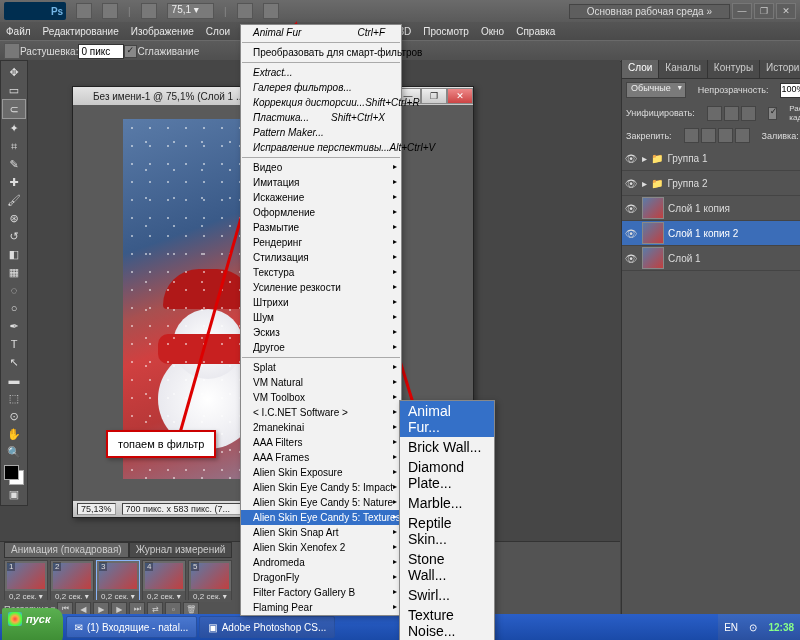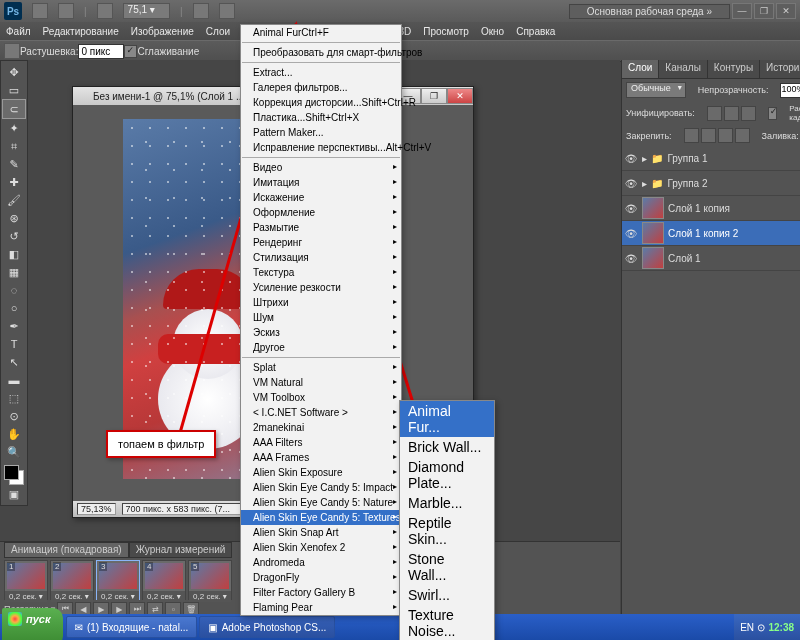--- a/index.html
+++ b/index.html
@@ -1,18 +1,18 @@
 <!DOCTYPE html>
 <html><head>
 <meta charset="utf-8">
 <style>
 html,body{margin:0;padding:0;width:800px;height:640px;overflow:hidden;font-family:Tahoma,Arial,sans-serif;font-size:10px;background:#4a4a4a;}
 .ps-app{position:absolute;inset:0;background:#464646;}
 .titlebar{height:22px;background:linear-gradient(#6b6b6b,#5a5a5a);display:flex;align-items:center;color:#e0e0e0;}
-.ps-logo{width:18px;height:18px;margin:0 4px;background:#002e50;color:#74b6e6;display:flex;align-items:center;justify-content:center;font-weight:bold;font-size:10px;border-radius:2px;}
+.ps-logo{width:18px;height:18px;margin:0 4px;background:#002e50;color:#74b6e6;display:flex;align-items:center;justify-content:center;font-weight:bold;font-size:10px;border-radius:2px;padding-left:44px;}
 .title-controls{display:flex;gap:10px;align-items:center;margin-left:6px;}
 .mini-icon{width:14px;height:14px;background:#787878;border:1px solid #555;display:inline-block;}
 .title-zoom{background:#7a7a7a;border:1px solid #555;color:#eee;padding:0 14px 0 4px;font-size:10px;height:14px;position:relative;}
 .title-right{margin-left:auto;display:flex;align-items:center;gap:2px;margin-right:4px;}
 .btn-workspace{background:#5e5e5e;border:1px solid #444;color:#ddd;padding:1px 17px;font-size:10px;}
 .winbtn{width:18px;height:14px;border:1px solid #777;background:#5e5e5e;color:#ccc;display:flex;align-items:center;justify-content:center;font-size:9px;}
 .menubar{height:18px;background:linear-gradient(#555,#4a4a4a);display:flex;align-items:center;color:#e8e8e8;}
 .menubar span{padding:0 6px;cursor:default;}
 .optbar{height:20px;background:linear-gradient(#5b5b5b,#4f4f4f);border-top:1px solid #6a6a6a;border-bottom:1px solid #333;display:flex;align-items:center;color:#ddd;padding-left:4px;gap:0;}
 .opt-input{background:#fff;color:#000;border:1px solid #333;font-size:10px;padding:0 2px;height:13px;width:40px;}
@@ -36,21 +36,21 @@
 .snowman{position:absolute;left:20px;bottom:30px;width:130px;height:180px;}
 .sm-body{width:100px;height:100px;background:radial-gradient(#fff,#e0e0e8);border-radius:50%;position:absolute;bottom:0;left:15px;}
 .sm-head{width:70px;height:70px;background:radial-gradient(#fff,#e0e0e8);border-radius:50%;position:absolute;bottom:70px;left:30px;}
 .sm-hat{width:90px;height:40px;background:#b01818;position:absolute;top:0;left:20px;border-radius:45px 45px 5px 5px;}
 .sm-scarf{width:100px;height:30px;background:#c82020;position:absolute;bottom:85px;left:15px;border-radius:10px;}
 .doc-status{height:16px;background:linear-gradient(#ddd,#bbb);font-size:9px;color:#222;display:flex;align-items:center;padding:0 4px;gap:6px;}
 .tooltip{position:absolute;left:78px;top:370px;background:#fff;border:2px solid #c00;padding:6px 10px;font-size:11px;color:#000;z-index:50;box-shadow:2px 2px 4px rgba(0,0,0,.3);}
 .arrow-svg{position:absolute;left:120px;top:-40px;width:300px;height:500px;z-index:49;pointer-events:none;}
 .filter-menu{position:absolute;left:240px;top:24px;width:160px;background:#f2f2f2;border:1px solid #888;box-shadow:2px 2px 6px rgba(0,0,0,.3);z-index:60;font-size:10px;color:#000;}
 .fm-item{padding:2px 16px 2px 12px;white-space:nowrap;position:relative;}
-.fm-item.top{display:flex;}
+.fm-item.top{display:flex;justify-content:space-between;font-style:italic;}
 .fm-sep{height:1px;background:#aaa;margin:2px 1px;}
 .fm-item.arrow::after{content:"▸";position:absolute;right:4px;top:2px;font-size:8px;}
 .fm-item.sel{background:#3470c8;color:#fff;}
 .submenu{position:absolute;left:399px;top:400px;width:94px;background:#f2f2f2;border:1px solid #888;box-shadow:2px 2px 6px rgba(0,0,0,.3);z-index:61;font-size:14px;color:#000;}
 .sm-item{padding:2px 8px;}
 .sm-item.sel{background:#3470c8;color:#fff;}
 .panels{position:absolute;right:0;top:60px;width:178px;bottom:26px;background:#535353;border-left:1px solid #333;}
 .panel-tabs{height:18px;background:#5a5a5a;display:flex;font-size:10px;color:#ccc;border-bottom:1px solid #333;}
 .ptab{padding:2px 6px;background:#4a4a4a;border-right:1px solid #333;}
 .ptab.active{background:#636363;color:#fff;}
@@ -75,21 +75,21 @@
 .frame-num{position:absolute;left:2px;top:1px;font-size:8px;color:#ddd;background:rgba(0,0,0,.3);padding:0 2px;}
 .frame-img{margin:2px;height:26px;background:linear-gradient(135deg,#5a7ba8,#c04040);}
 .frame-time{font-size:8px;color:#ddd;text-align:center;padding:1px 0;background:#555;}
 .anim-controls{display:flex;align-items:center;gap:2px;padding:0 4px;height:14px;color:#ccc;font-size:9px;}
 .ac-btn{width:14px;height:12px;background:#6a6a6a;border:1px solid #444;display:flex;align-items:center;justify-content:center;font-size:8px;}
 .taskbar{position:absolute;left:0;right:0;bottom:0;height:26px;background:linear-gradient(#2a5fc8,#1a4aa8);display:flex;align-items:center;}
 .start-btn{height:22px;padding:0 12px 16px 6px;margin:2px;background:linear-gradient(#5ab050,#3a8830);border-radius:2px 10px 10px 2px;color:#fff;display:flex;align-items:center;gap:4px;font-size:11px;font-style:italic;font-weight:bold;}
 .start-btn::before{content:"";width:14px;height:14px;background:radial-gradient(#f44,#fa4,#4f4,#48f);border-radius:2px;}
 .task-btn{height:20px;margin:0 1px;padding:0 8px;background:linear-gradient(#4a78d0,#3560b8);border:1px solid #2850a0;color:#fff;display:flex;align-items:center;gap:4px;font-size:10px;max-width:120px;overflow:hidden;white-space:nowrap;border-radius:2px;}
 .task-btn.active{background:linear-gradient(#3560b8,#2a50a0);}
-.tray{margin-left:auto;background:linear-gradient(#3a68c0,#2a50a0);height:26px;display:flex;align-items:center;padding:0 6px;gap:3px;color:#fff;font-size:10px;}
+.tray{margin-left:auto;background:linear-gradient(#3a68c0,#2a50a0);height:26px;display:flex;align-items:center;padding:0 6px;gap:11px;color:#fff;font-size:10px;}
 .tray-clock{color:#8f8;font-weight:bold;}
 .stat-field{background:#eee;border:1px inset #999;padding:0 3px;}
 </style>
 </head>
 <body>
 
 <div class="ps-app">
 
   <div class="titlebar">
     <div class="ps-logo">Ps</div>

